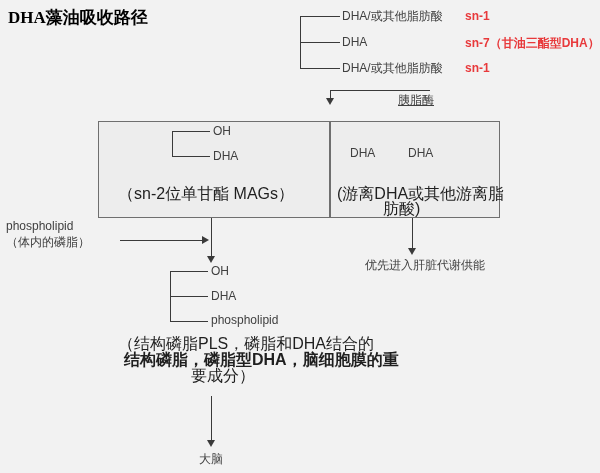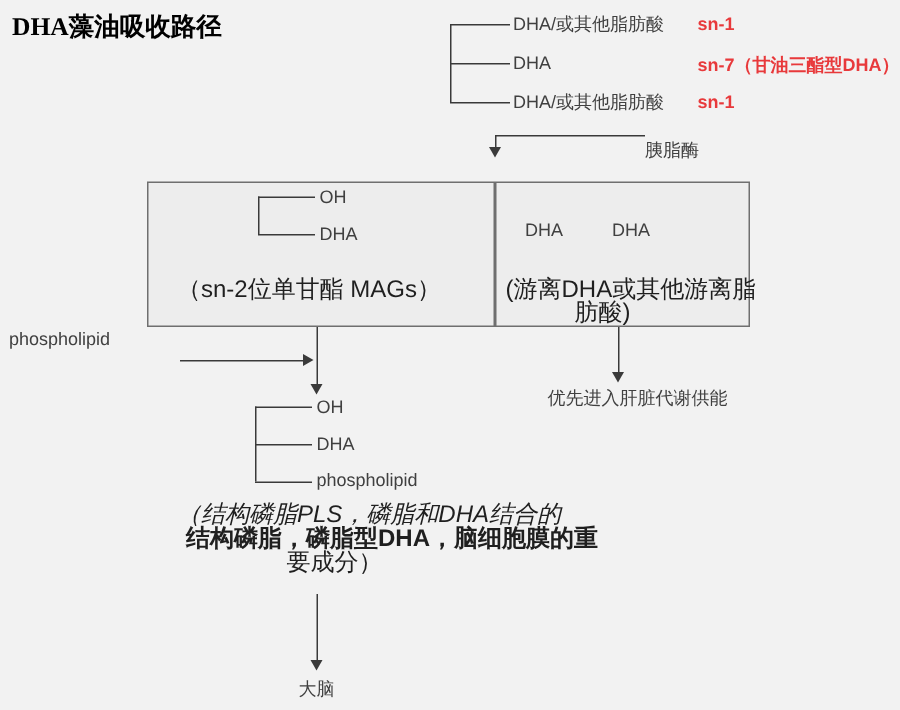--- a/index.html
+++ b/index.html
@@ -89,21 +89,21 @@
 
   <div class="abs lbl" style="left:342px; top:35px;">DHA</div>
   <div class="abs sn" style="left:465px; top:35px;">sn-7（甘油三酯型DHA）</div>
 
   <div class="abs lbl" style="left:342px; top:61px;">DHA/或其他脂肪酸</div>
   <div class="abs sn" style="left:465px; top:61px;">sn-1</div>
 
   <div class="abs line h" style="left:330px; top:90px; width:100px;"></div>
   <div class="abs line v" style="left:330px; top:90px; height:10px;"></div>
   <div class="abs arrow-down" style="left:326px; top:98px;"></div>
-  <div class="abs lbl" style="left:430px; top:93px;">胰脂酶</div>
+  <div class="abs lbl" style="left:398px; top:93px;text-decoration:underline;">胰脂酶</div>
 
   <div class="abs box" style="left:98px; top:121px; width:232px; height:97px;"></div>
   <div class="abs box" style="left:330px; top:121px; width:170px; height:97px;"></div>
 
   <div class="abs line v" style="left:172px; top:131px; height:25px;"></div>
   <div class="abs line h" style="left:172px; top:131px; width:38px;"></div>
   <div class="abs line h" style="left:172px; top:156px; width:38px;"></div>
   <div class="abs lbl" style="left:213px; top:124px;">OH</div>
   <div class="abs lbl" style="left:213px; top:149px;">DHA</div>
   <div class="abs lbl-sm" style="left:118px; top:186px;">（sn-2位单甘酯 MAGs）</div>
@@ -111,35 +111,36 @@
   <div class="abs lbl" style="left:350px; top:146px;">DHA</div>
   <div class="abs lbl" style="left:408px; top:146px;">DHA</div>
   <div class="abs lbl-sm" style="left:337px; top:186px;">(游离DHA或其他游离脂</div>
   <div class="abs lbl-sm" style="left:337px; top:201px;margin-left:46px;">肪酸)</div>
 
   <div class="abs line v" style="left:412px; top:218px; height:32px;"></div>
   <div class="abs arrow-down" style="left:408px; top:248px;"></div>
   <div class="abs lbl" style="left:365px; top:258px;">优先进入肝脏代谢供能</div>
 
   <div class="abs lbl" style="left:6px; top:219px;">phospholipid</div>
+  <div class="abs lbl" style="left:6px; top:235px;">（体内的磷脂）</div>
   <div class="abs line h" style="left:120px; top:240px; width:84px;"></div>
   <div class="abs arrow-right" style="left:202px; top:236px;"></div>
 
   <div class="abs line v" style="left:211px; top:218px; height:42px;"></div>
   <div class="abs arrow-down" style="left:207px; top:256px;"></div>
 
   <div class="abs line v" style="left:170px; top:271px; height:50px;"></div>
   <div class="abs line h" style="left:170px; top:271px; width:38px;"></div>
   <div class="abs line h" style="left:170px; top:296px; width:38px;"></div>
   <div class="abs line h" style="left:170px; top:321px; width:38px;"></div>
   <div class="abs lbl" style="left:211px; top:264px;">OH</div>
   <div class="abs lbl" style="left:211px; top:289px;">DHA</div>
   <div class="abs lbl" style="left:211px; top:313px;">phospholipid</div>
 
-  <div class="abs lbl-sm center" style="left:118px; top:336px; width:210px;font-style:italic;">（结构磷脂PLS，磷脂和DHA结合的</div>
+  <div class="abs lbl-sm center" style="left:118px; top:336px; width:210px;">（结构磷脂PLS，磷脂和DHA结合的</div>
   <div class="abs lbl-sm center" style="left:124px; top:352px; width:210px;font-weight:bold;">结构磷脂，磷脂型DHA，脑细胞膜的重</div>
   <div class="abs lbl-sm center" style="left:118px; top:368px; width:210px;">要成分）</div>
 
   <div class="abs line v" style="left:211px; top:396px; height:48px;"></div>
   <div class="abs arrow-down" style="left:207px; top:440px;"></div>
   <div class="abs lbl center" style="left:181px; top:452px; width:60px;">大脑</div>
 
 </div>
 
 </body></html>

